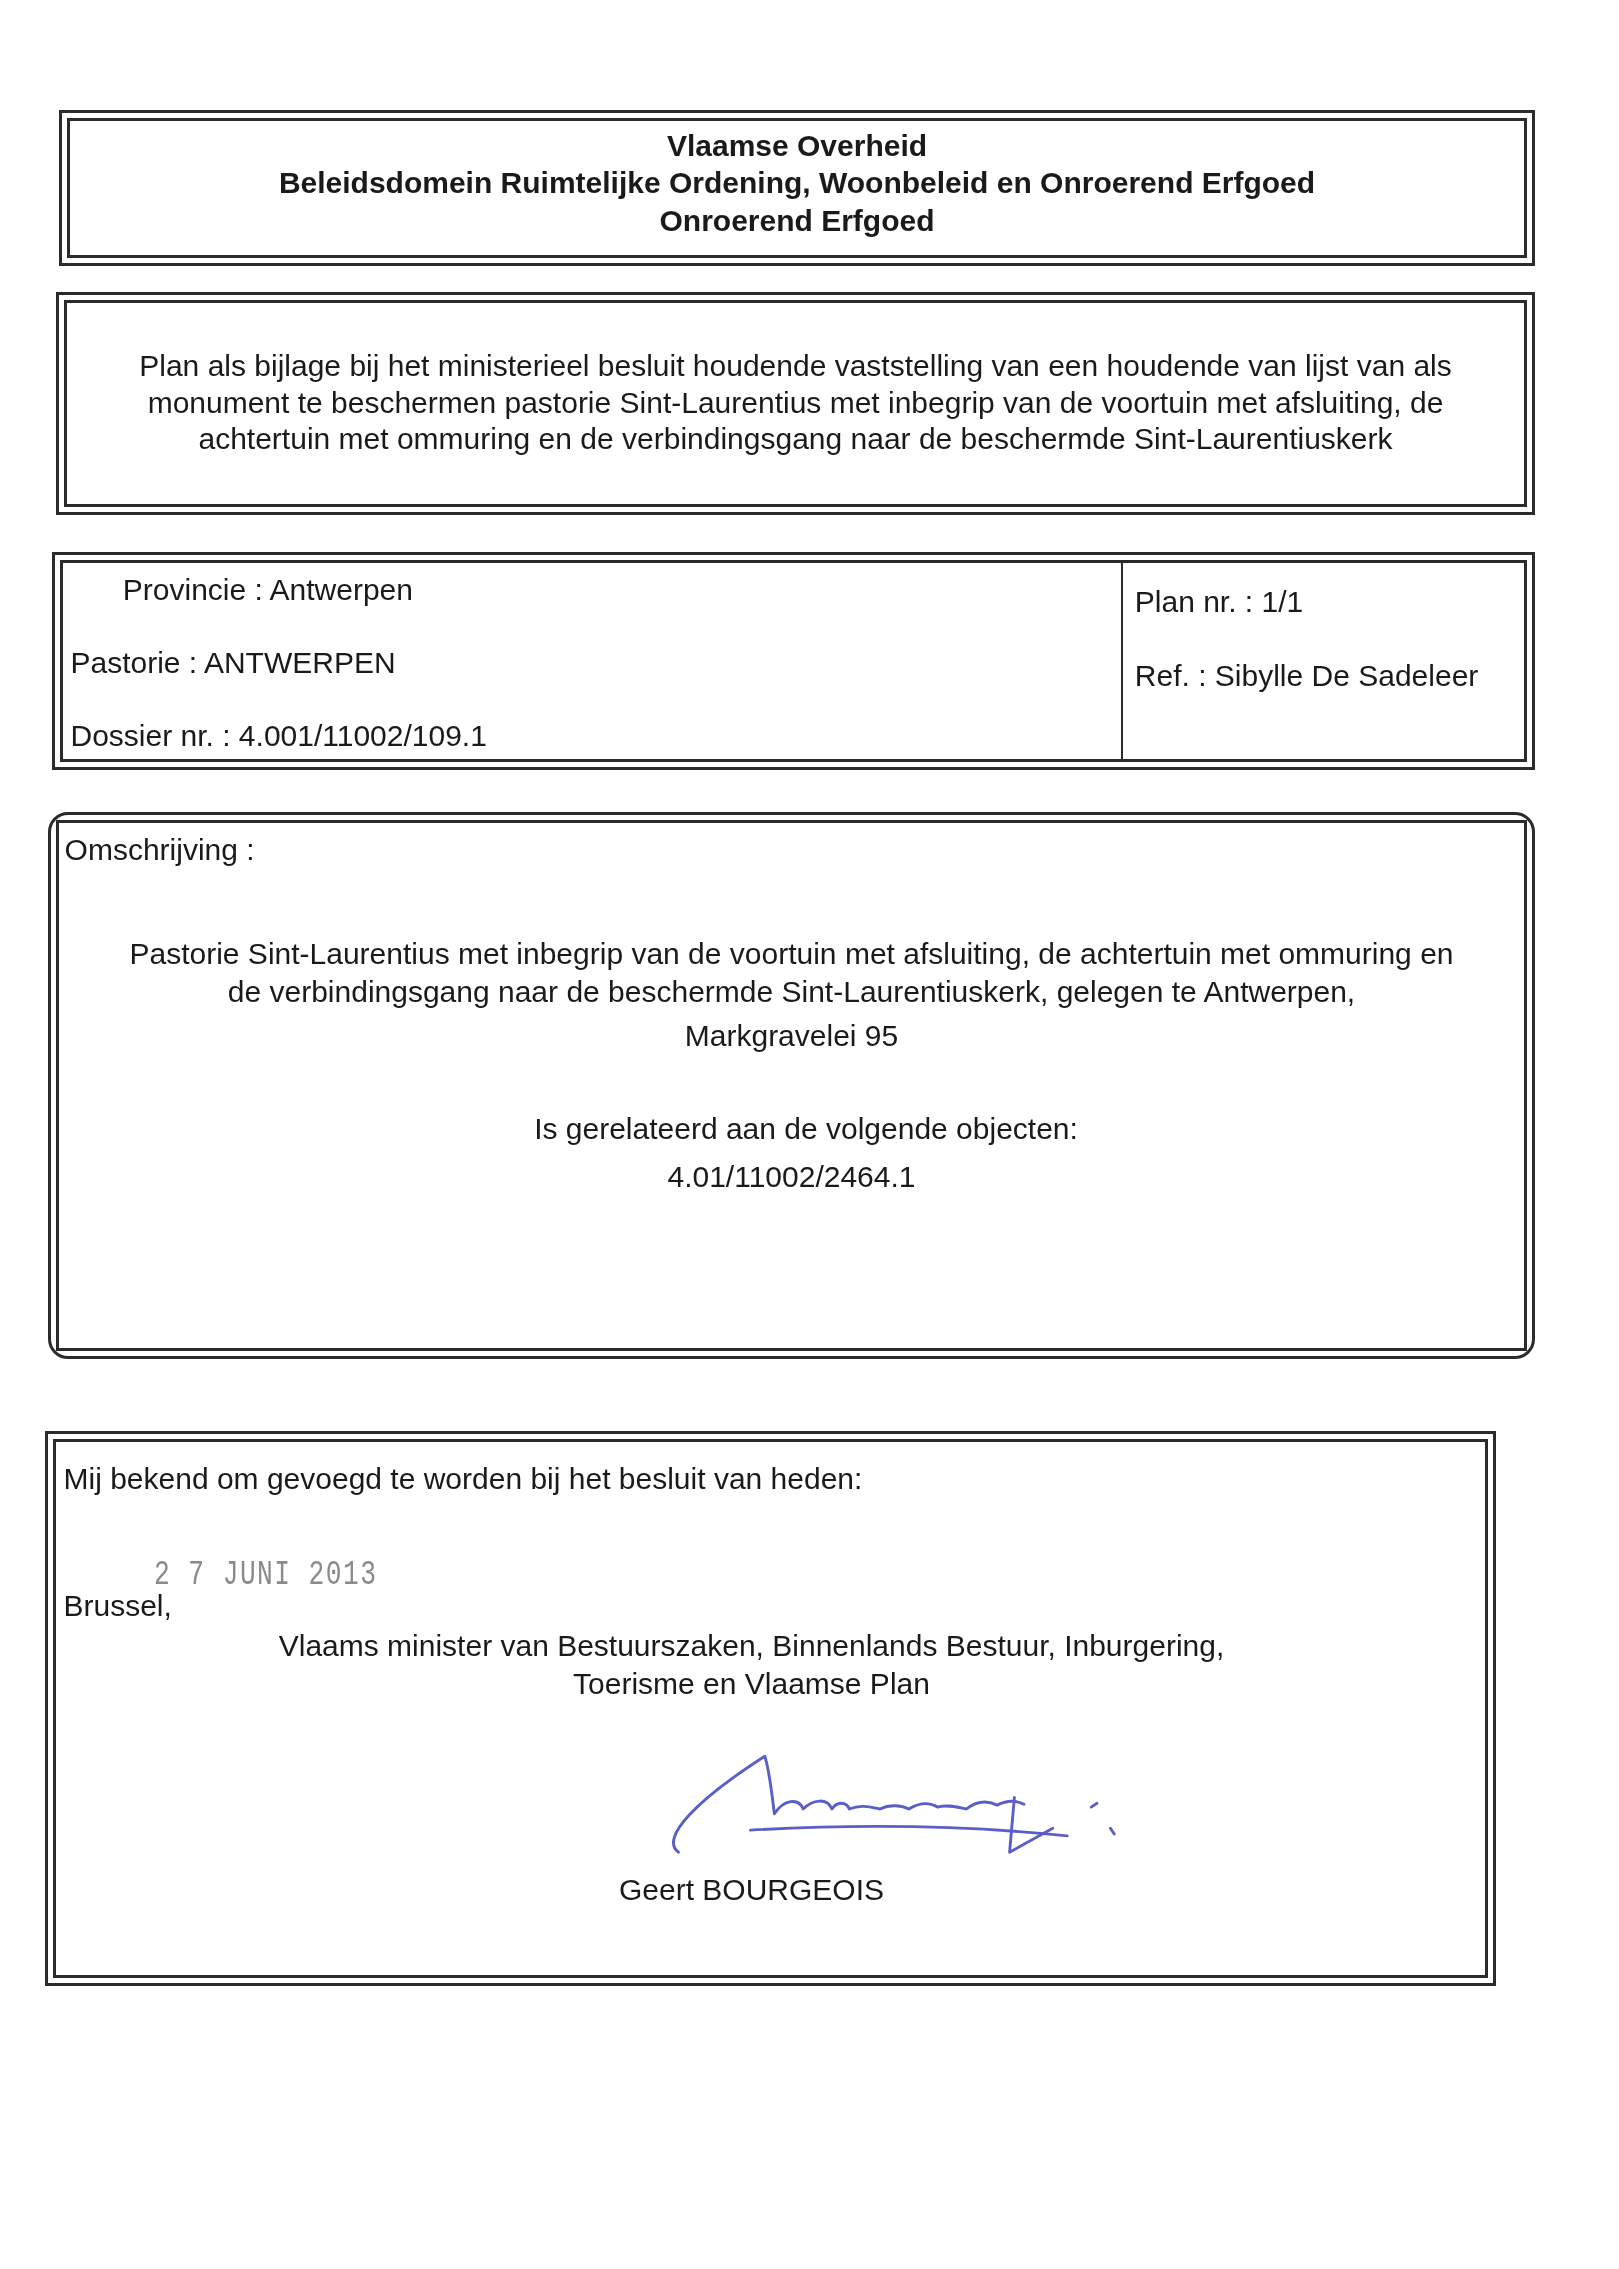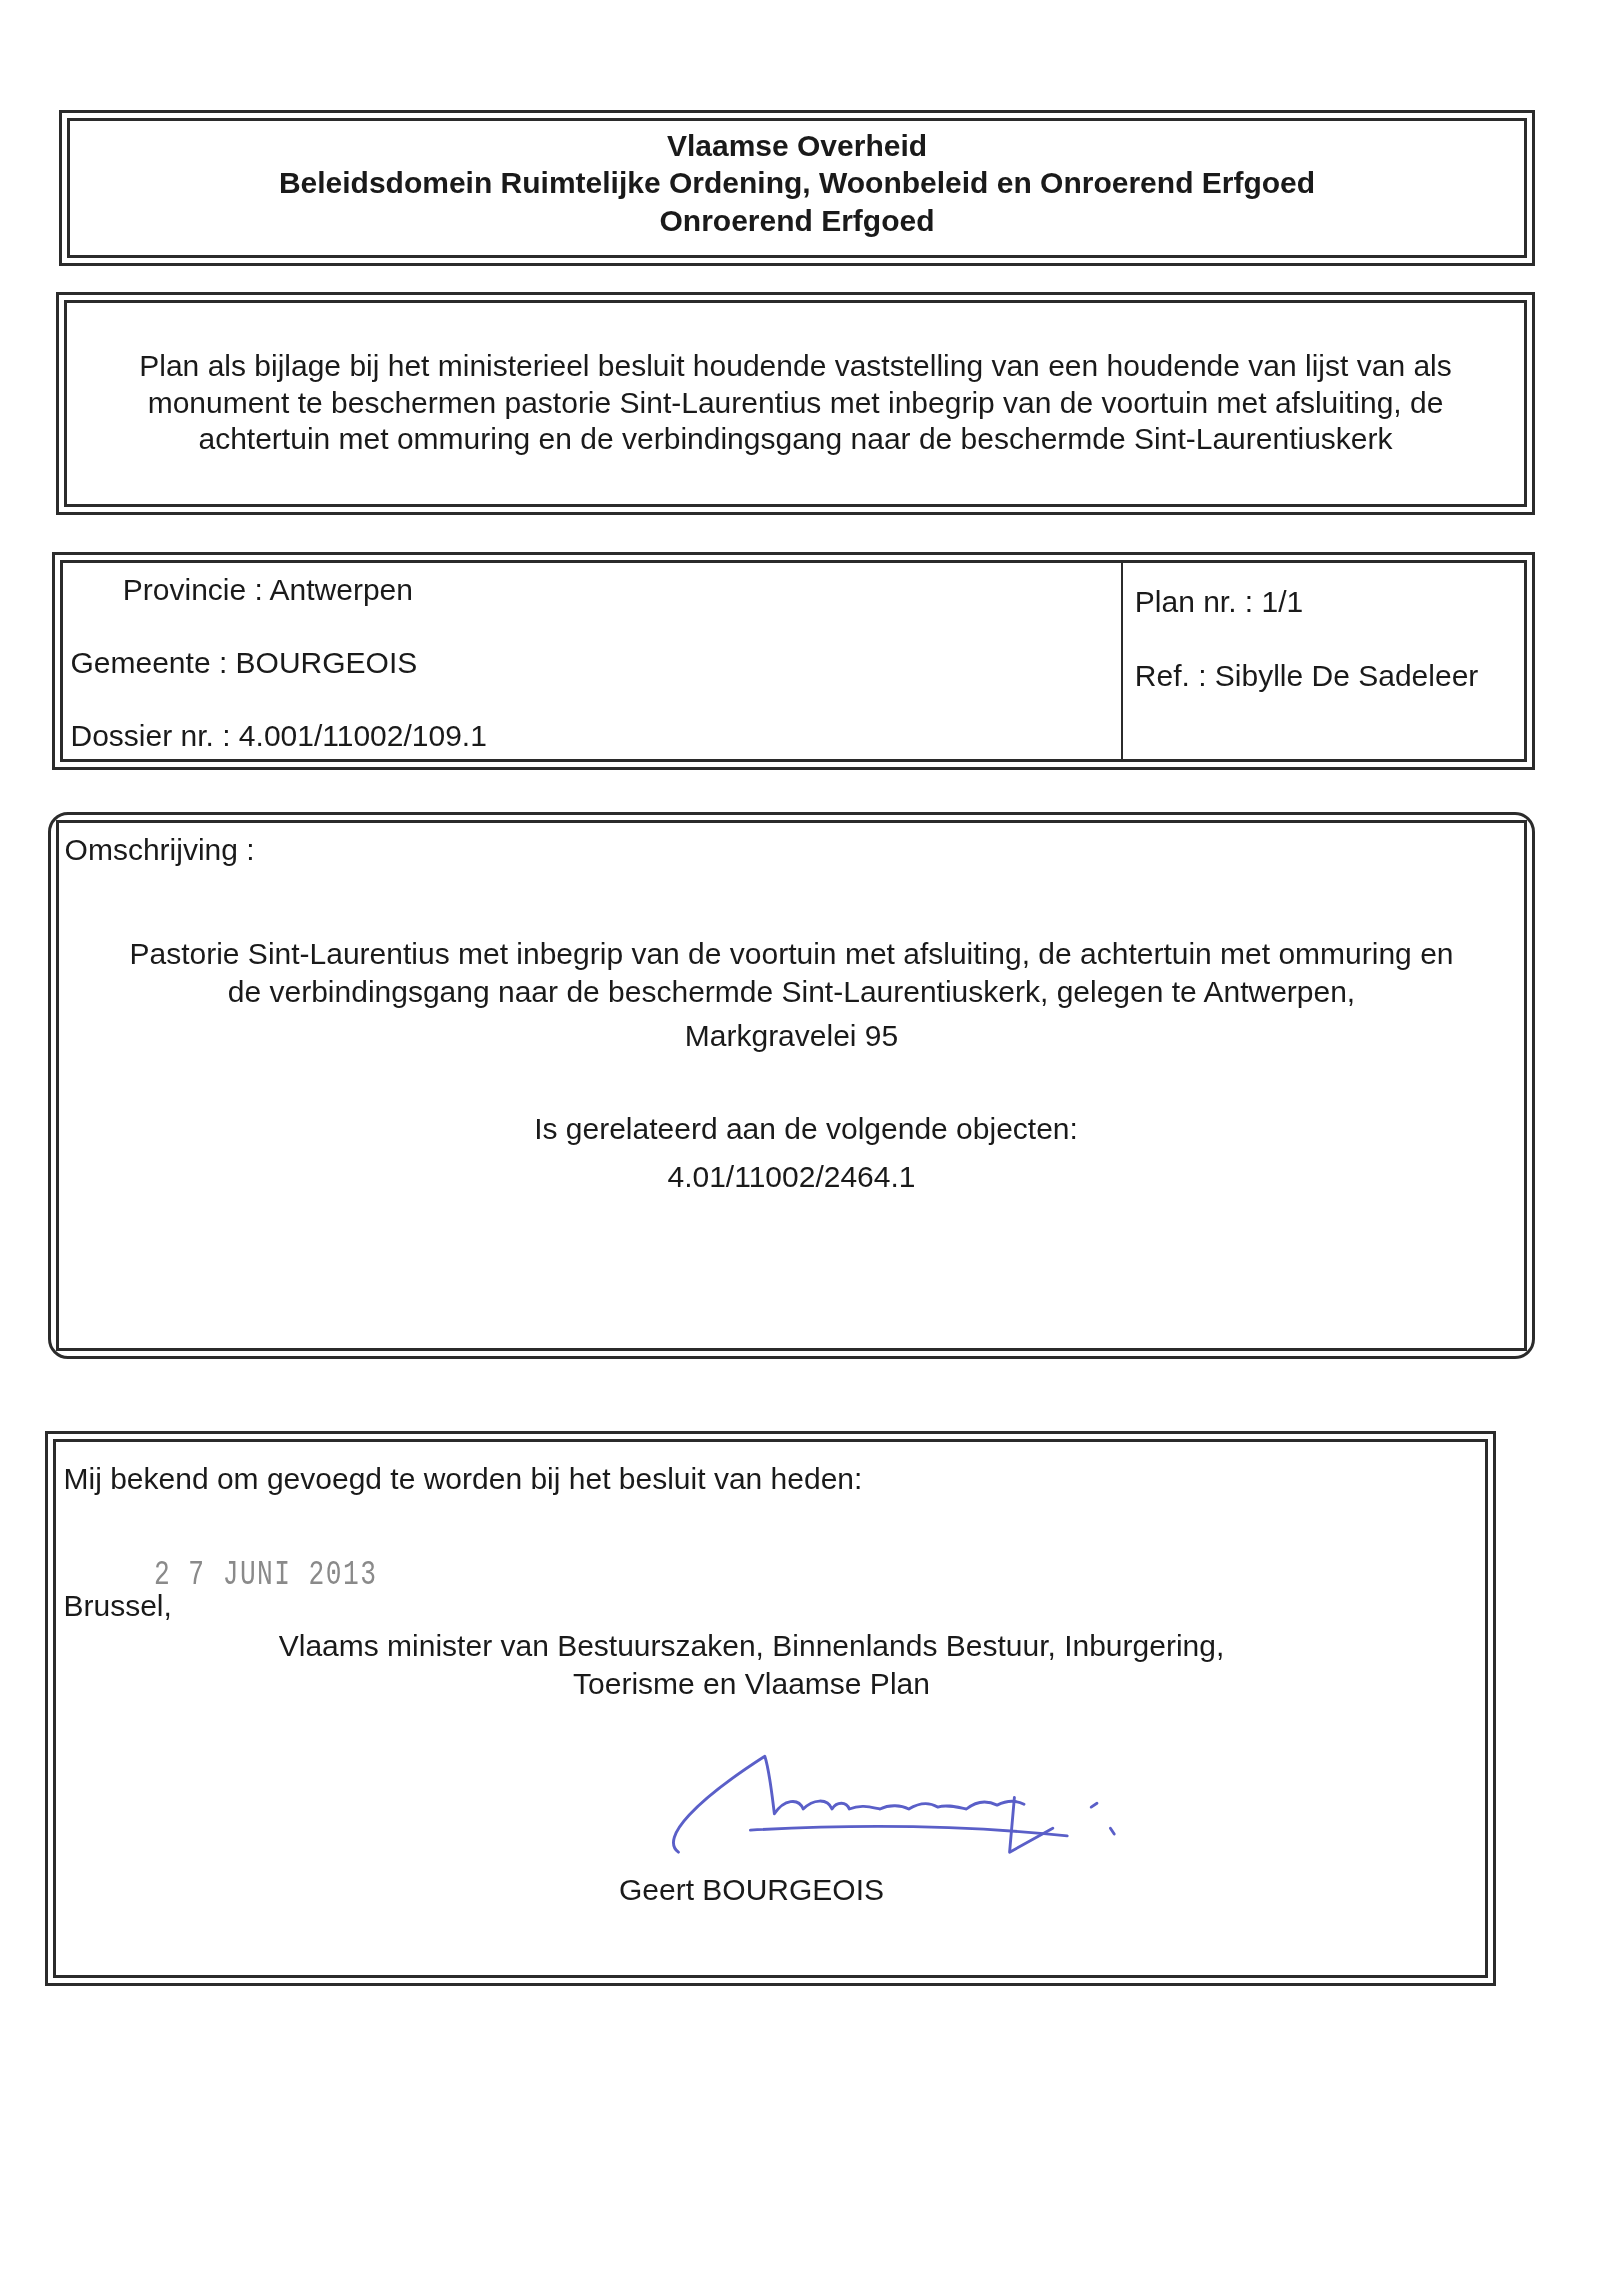--- a/index.html
+++ b/index.html
@@ -56,21 +56,21 @@
   <div class="inner">
     <div class="line center" style="top:45px;">Plan als bijlage bij het ministerieel besluit houdende vaststelling van een houdende van lijst van als</div>
     <div class="line center" style="top:82px;">monument te beschermen pastorie Sint-Laurentius met inbegrip van de voortuin met afsluiting, de</div>
     <div class="line center" style="top:118px;">achtertuin met ommuring en de verbindingsgang naar de beschermde Sint-Laurentiuskerk</div>
   </div>
 </div>
 
 <div class="box" id="box-meta">
   <div class="inner">
     <div class="meta-item" style="left:26px; top:9.6px;margin-left:34px;">Provincie : Antwerpen</div>
-    <div class="meta-item" style="left:7.7px; top:82px;">Gemeente : BOURGEOIS</div>
+    <div class="meta-item" style="left:7.7px; top:82px;">Pastorie : ANTWERPEN</div>
     <div class="meta-item" style="left:7.7px; top:155px;">Dossier nr. : 4.001/11002/109.1</div>
     <div class="divider"></div>
     <div class="meta-item" style="left:1072px; top:21px;">Plan nr. :  1/1</div>
     <div class="meta-item" style="left:1072px; top:95px;">Ref. : Sibylle De Sadeleer</div>
   </div>
 </div>
 
 <div class="box" id="box-desc">
   <div class="inner">
     <div class="meta-item" style="left:5.8px; top:9.6px;">Omschrijving :</div>

